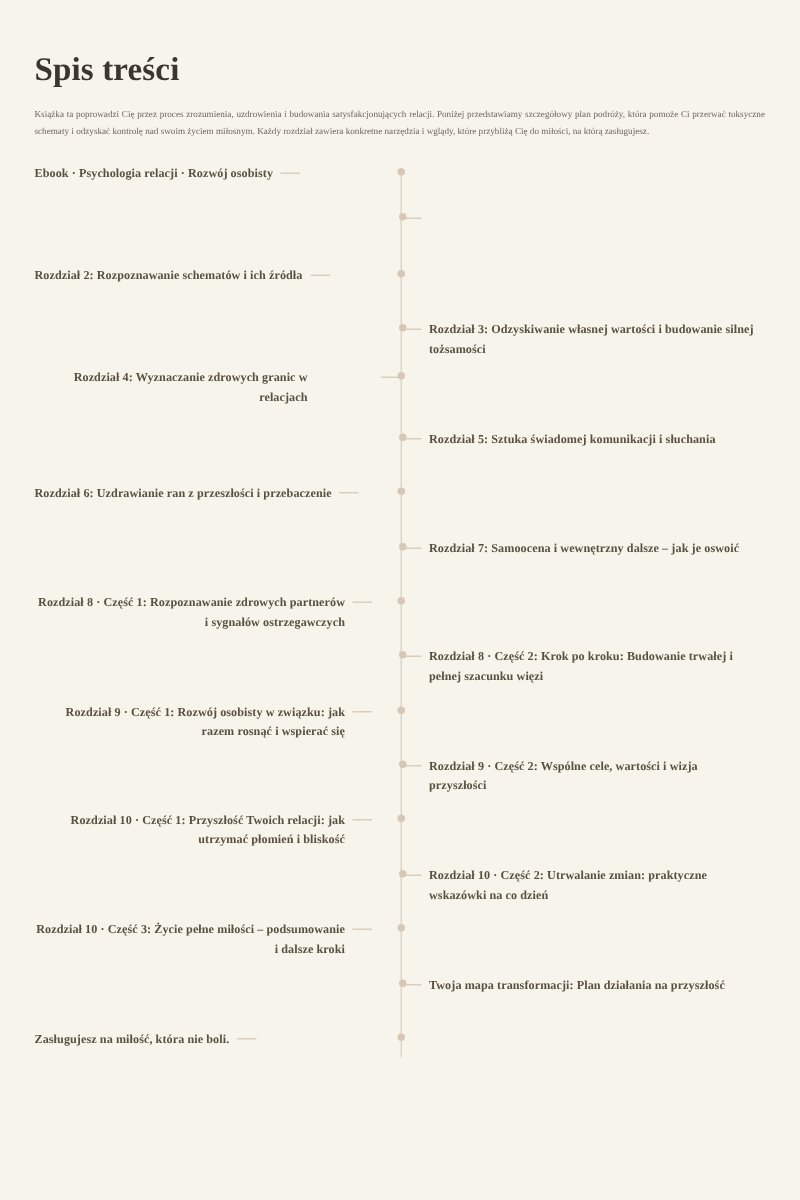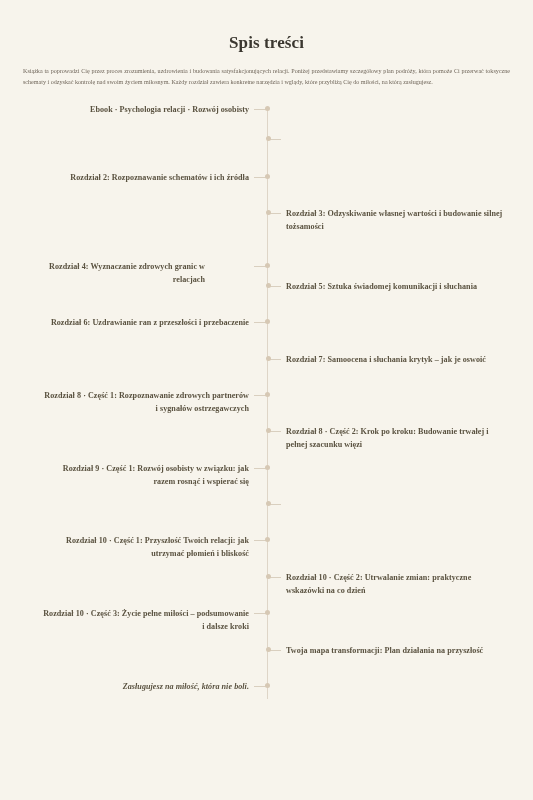--- a/index.html
+++ b/index.html
@@ -20,26 +20,25 @@
     width: 533px;
     height: 800px;
     box-sizing: border-box;
     padding: 0 23px;
   }
 
   
   .doc-title {
     margin: 0;
     padding-top: 33px;
-    font-size: 17px;
+    font-size: 22px;
     font-weight: 700;
     letter-spacing: 0.1px;
     color: #3b3730;
     line-height: 1.2;
-    text-align: center;
   }
 
   .doc-intro {
     margin: 13px 0 0 0;
     font-size: 6.1px;
     line-height: 10.2px;
     color: #6f6559;
     max-width: 487px;
     text-align: justify;
     text-justify: inter-word;
@@ -64,21 +63,20 @@
   .tl-item {
     position: absolute;
     display: flex;
     align-items: flex-start;
   }
 
   
   .tl-item.left {
     left: 0;
     width: 244px;
-    justify-content: flex-end;
     text-align: right;
     padding-right: 0;
   }
   
   .tl-item.right {
     left: 245px;
     width: 288px;
     justify-content: flex-start;
     text-align: left;
   }
@@ -172,21 +170,21 @@
           <span class="stub"></span>
           <span class="dot"></span>
         </div>
         <div class="tl-item right" style="top: 104px;">
           <span class="stub"></span>
           <div>
             <div class="tl-text">Rozdział 3: Odzyskiwanie własnej wartości i budowanie silnej tożsamości</div>
           </div>
           <span class="dot"></span>
         </div>
-        <div class="tl-item left" style="top: 157px; gap: 44px;">
+        <div class="tl-item left" style="top: 136px; gap: 44px;">
           <div>
             <div class="tl-text">Rozdział 4: Wyznaczanie zdrowych granic w relacjach</div>
           </div>
           <span class="stub"></span>
           <span class="dot"></span>
         </div>
         <div class="tl-item right" style="top: 177px;">
           <span class="stub"></span>
           <div>
             <div class="tl-text">Rozdział 5: Sztuka świadomej komunikacji i słuchania</div>
@@ -196,21 +194,21 @@
         <div class="tl-item left" style="top: 213px;">
           <div>
             <div class="tl-text">Rozdział 6: Uzdrawianie ran z przeszłości i przebaczenie</div>
           </div>
           <span class="stub"></span>
           <span class="dot"></span>
         </div>
         <div class="tl-item right" style="top: 250px;">
           <span class="stub"></span>
           <div>
-            <div class="tl-text">Rozdział 7: Samoocena i słuchania krytyk – jak je oswoić</div>
+            <div class="tl-text">Rozdział 7: Samoocena i wewnętrzny dalsze – jak je oswoić</div>
           </div>
           <span class="dot"></span>
         </div>
         <div class="tl-item left" style="top: 286px;">
           <div>
             <div class="tl-text">Rozdział 8 · Część 1: Rozpoznawanie zdrowych partnerów i sygnałów ostrzegawczych</div>
           </div>
           <span class="stub"></span>
           <span class="dot"></span>
         </div>
@@ -223,20 +221,23 @@
         </div>
         <div class="tl-item left" style="top: 359px;">
           <div>
             <div class="tl-text">Rozdział 9 · Część 1: Rozwój osobisty w związku: jak razem rosnąć i wspierać się</div>
           </div>
           <span class="stub"></span>
           <span class="dot"></span>
         </div>
         <div class="tl-item right" style="top: 395px;">
           <span class="stub"></span>
+          <div>
+            <div class="tl-text">Rozdział 9 · Część 2: Wspólne cele, wartości i wizja przyszłości</div>
+          </div>
           <span class="dot"></span>
         </div>
         <div class="tl-item left" style="top: 431px;">
           <div>
             <div class="tl-text">Rozdział 10 · Część 1: Przyszłość Twoich relacji: jak utrzymać płomień i bliskość</div>
           </div>
           <span class="stub"></span>
           <span class="dot"></span>
         </div>
         <div class="tl-item right" style="top: 468px;">
@@ -253,21 +254,21 @@
           <span class="stub"></span>
           <span class="dot"></span>
         </div>
         <div class="tl-item right" style="top: 541px;">
           <span class="stub"></span>
           <div>
             <div class="tl-text">Twoja mapa transformacji: Plan działania na przyszłość</div>
           </div>
           <span class="dot"></span>
         </div>
-        <div class="tl-item left" style="top: 577px; font-style: italic;">
+        <div class="tl-item left" style="top: 577px;">
           <div>
             <div class="tl-text">Zasługujesz na miłość, która nie boli.</div>
           </div>
           <span class="stub"></span>
           <span class="dot"></span>
         </div>
       </div>
   </div>
 
 </div>

